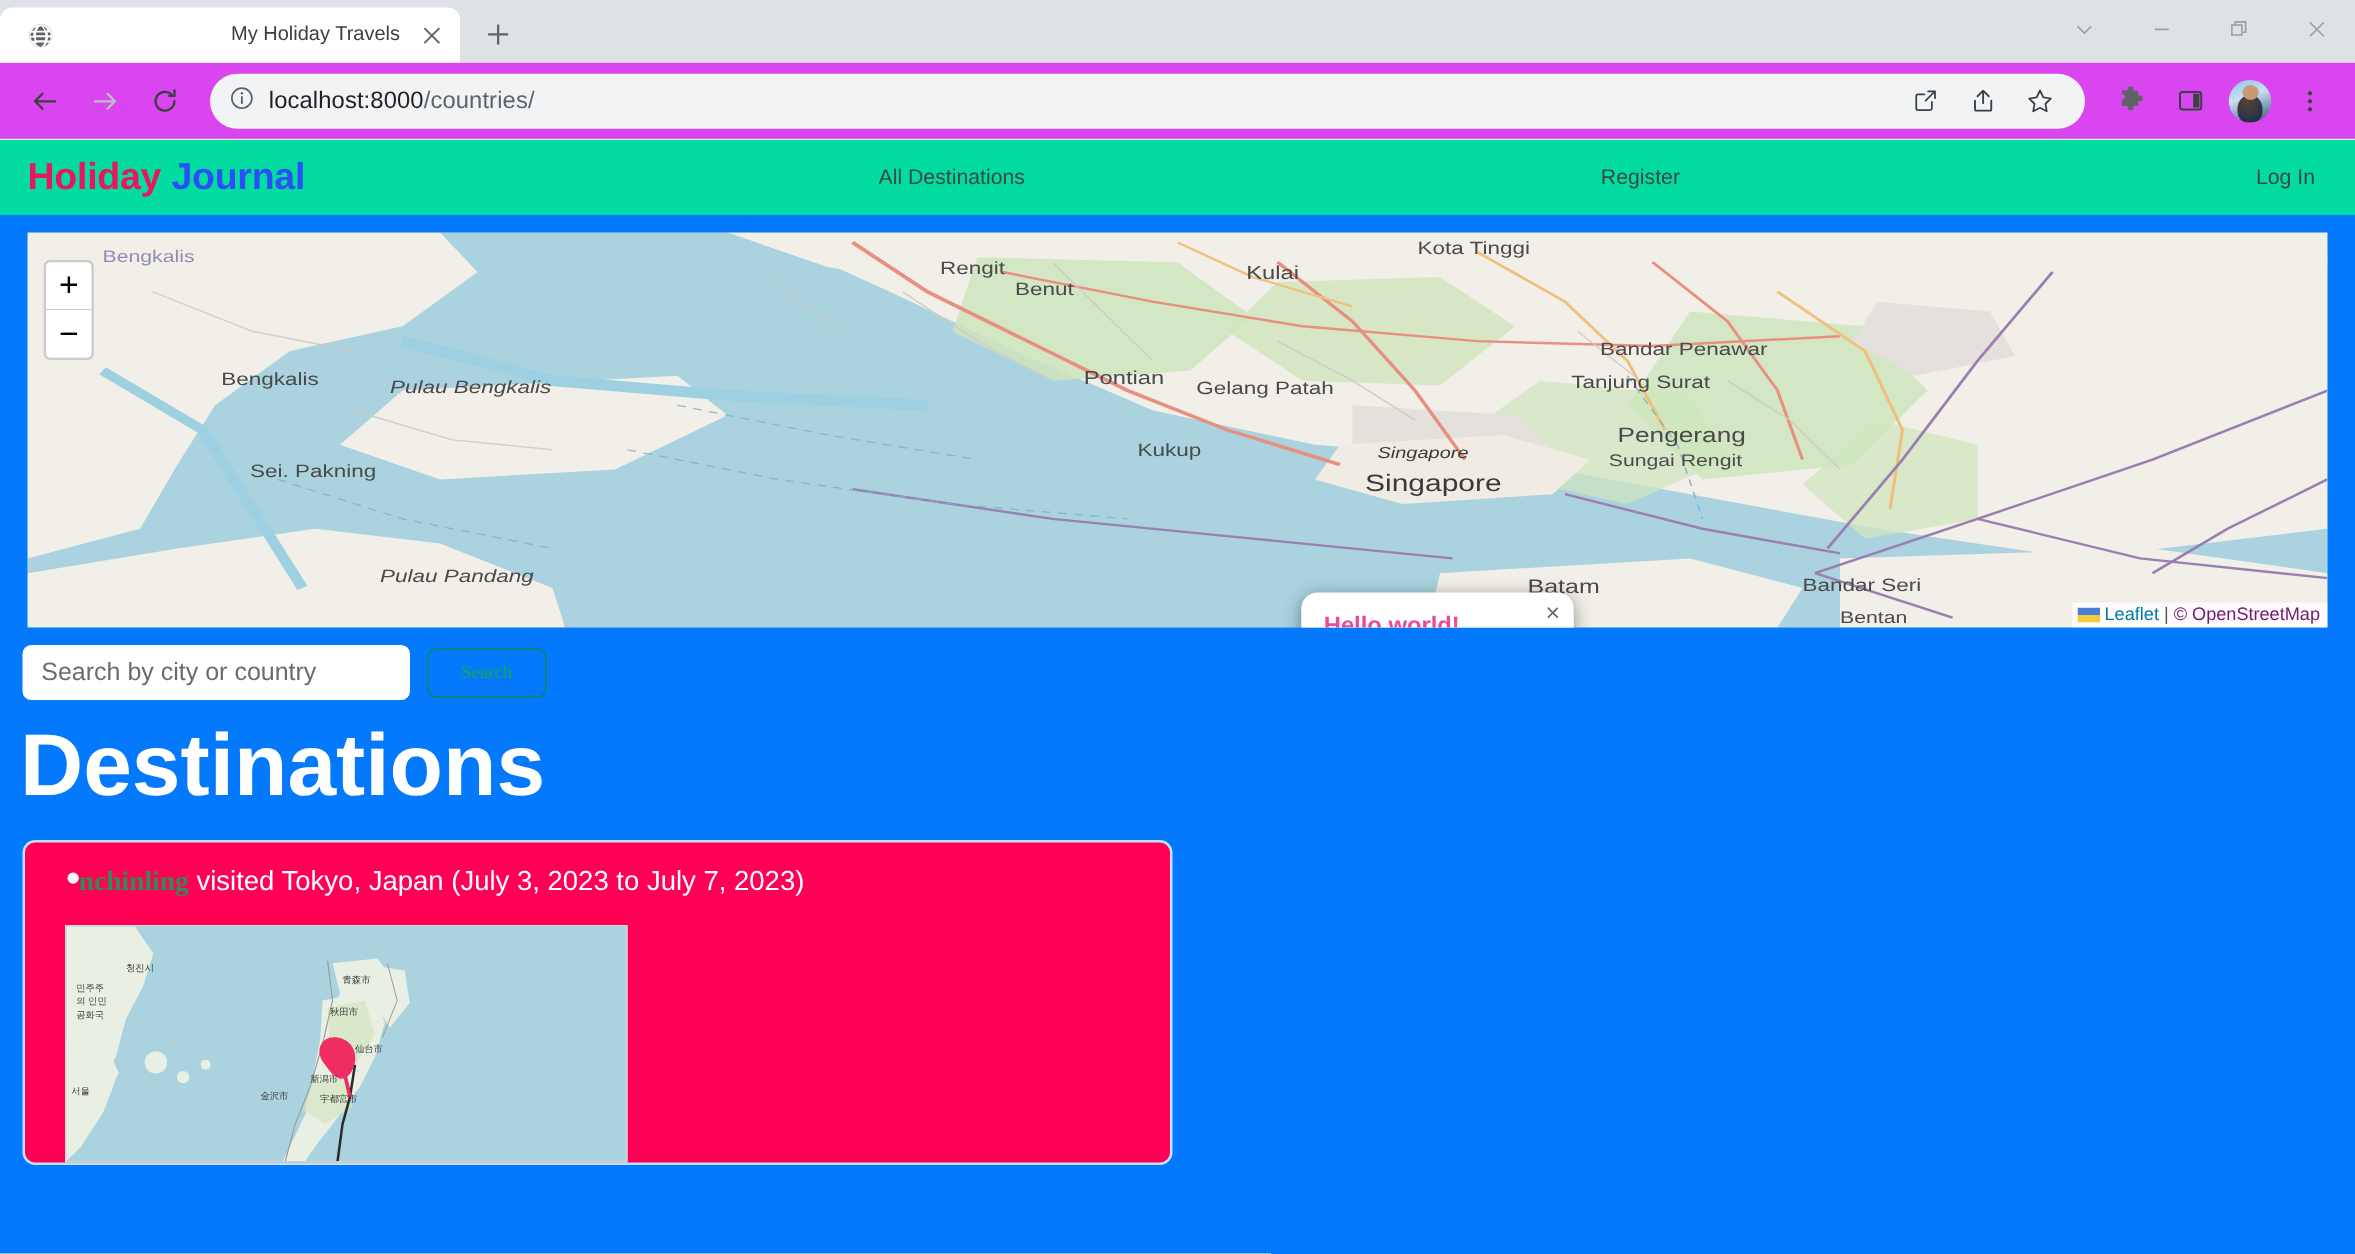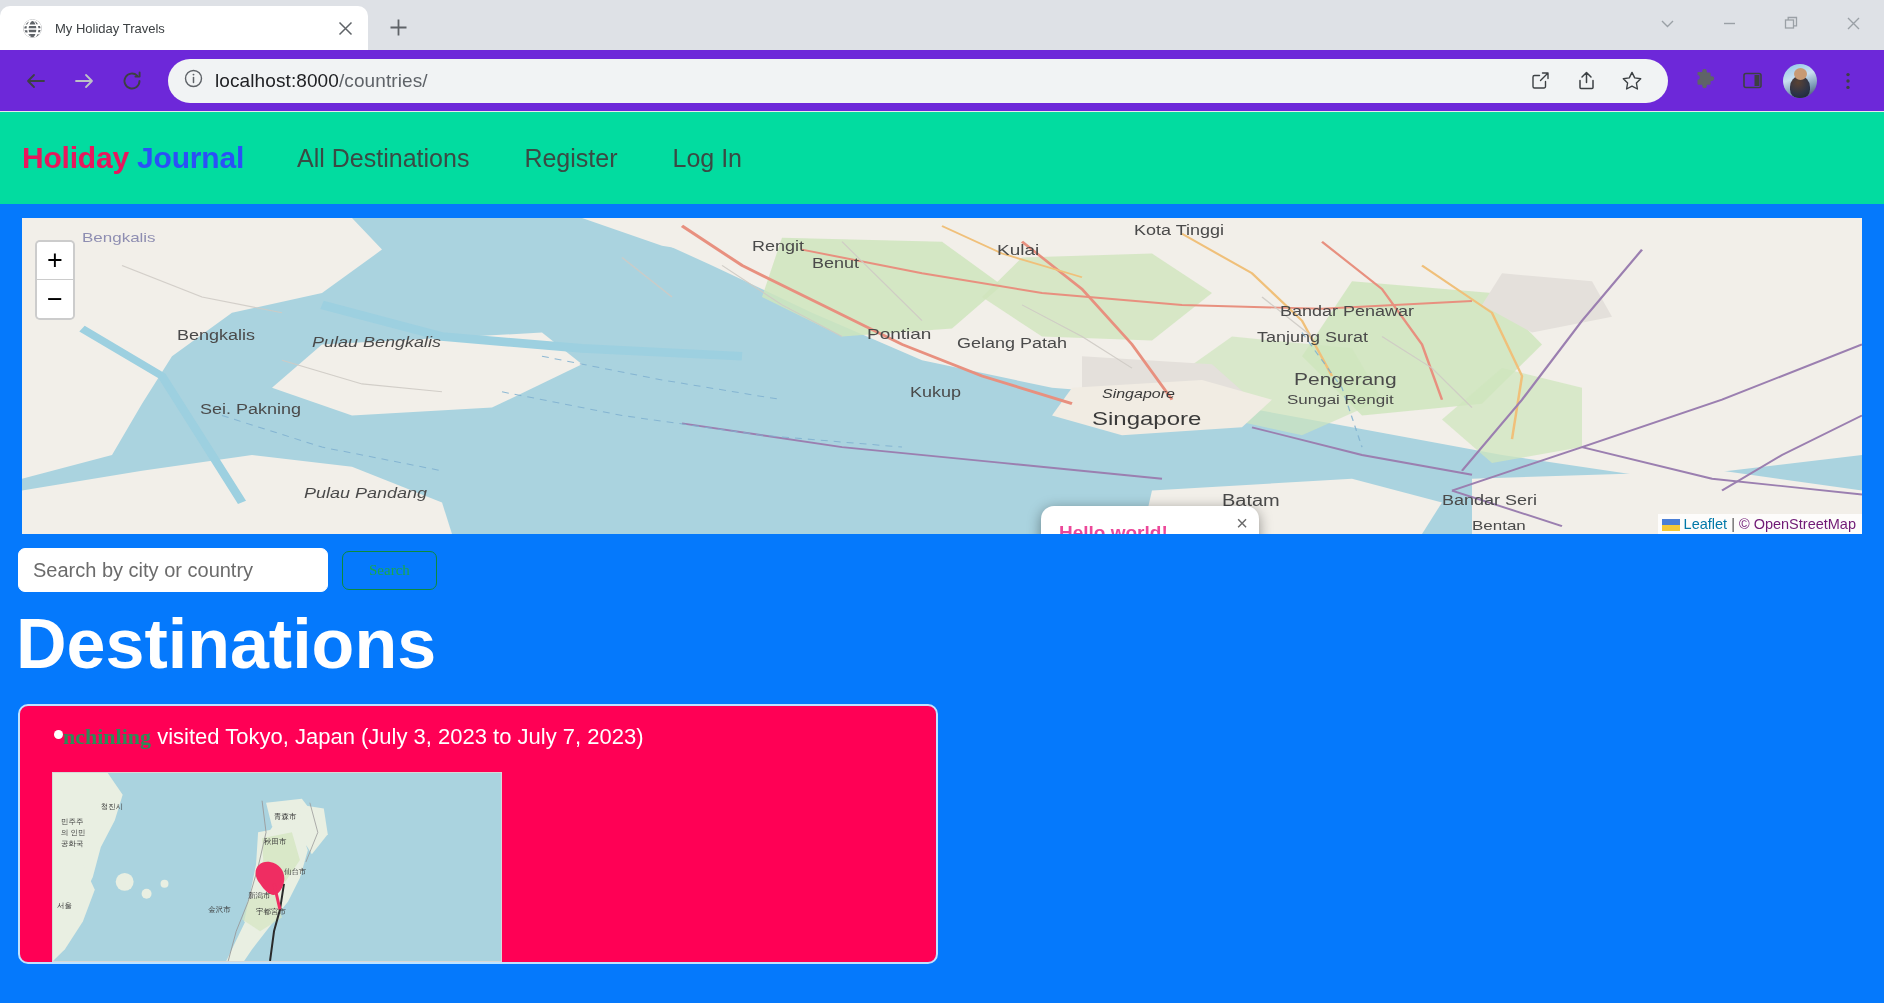--- a/index.html
+++ b/index.html
@@ -17,35 +17,35 @@
     position: relative;
   }
   .tab {
     width: 368px; height: 44px; background: #fff;
     border-radius: 10px 10px 0 0; display: flex; align-items: center;
     padding: 0 10px 0 22px; position: relative; gap: 12px;
   }
   .tab-favicon { width: 21px; height: 21px; flex: 0 0 21px; position: relative; }
   .tab-favicon svg { display:block; }
   .tab-title {
-    flex: 1; font-size: 13px; color: #3c4043; white-space: nowrap;
-    overflow: hidden; text-overflow: ellipsis;
+    flex: 1; font-size: 16px; color: #3c4043; white-space: nowrap;
+    overflow: hidden; text-overflow: ellipsis; text-align: right;
   }
   .tab-close { width: 26px; height: 26px; display: flex; align-items: center; justify-content: center; flex:0 0 26px; }
   .newtab {
     width: 40px; height: 40px; margin-left: 10px; margin-bottom: 3px;
     display: flex; align-items: center; justify-content: center;
   }
   .wincontrols {
     position: absolute; right: 0; top: 0; height: 46px; display: flex; align-items: center;
   }
   .wc-btn { width: 62px; height: 46px; display: flex; align-items: center; justify-content: center; }
 
   .toolbar {
-    height: 62px; background: #6d28d9; display: flex; align-items: center;
+    height: 62px; background: #d946ef; display: flex; align-items: center;
     padding: 0 14px; gap: 4px; border-bottom: 1px solid #e8eaed;
   }
   .tb-icon { width: 44px; height: 44px; display:flex; align-items:center; justify-content:center; border-radius: 50%; flex:0 0 44px;}
   .omnibox {
     flex: 1; height: 44px; background: #f1f3f4; border-radius: 22px;
     display: flex; align-items: center; padding: 0 14px 0 16px; margin: 0 10px;
     gap: 12px; position: relative;
   }
   .omni-url { font-size: 19px; color: #202124; white-space: nowrap; letter-spacing: .1px; }
   .omni-url .host { color:#202124; }
@@ -62,27 +62,27 @@
   }
   .avatar::before{
     content:""; position:absolute; left:11px; top:4px; width:13px; height:12px; border-radius:50%;
     background:#c79a74; z-index:2;
   }
 
   
   .page { position: absolute; top: 112px; left: 0; width: 1884px; height: 891px; background: #0579FC; overflow: hidden; }
 
   .navbar {
-    height: 92px; background: #02DCA0; display: flex; align-items: center;
-    padding-left: 22px; gap: 0;
+    height: 60px; background: #02DCA0; display: flex; align-items: center;
+    padding-left: 22px; gap: 0; justify-content: space-between;
   }
   .brand { font-size: 30px; font-weight: bold; letter-spacing: -.2px; margin-right: 30px; }
   .brand .b1 { color: #E8175D; }
   .brand .b2 { color: #2B50F7; }
-  .nav-link { font-size: 25px; color: #3a4a44; margin-right: 32px; text-decoration: none; margin-left: 23px; }
+  .nav-link { font-size: 17px; color: #3a4a44; margin-right: 32px; text-decoration: none; margin-left: 23px; }
 
   
   .map-wrap {
     position: relative; margin: 14px 22px 0 22px; height: 316px;
     background: #aad3df; overflow: hidden;
   }
   .map-canvas { position:absolute; inset:0; }
   .map-canvas svg { display:block; width:100%; height:100%; }
 
   .zoom-ctl {

